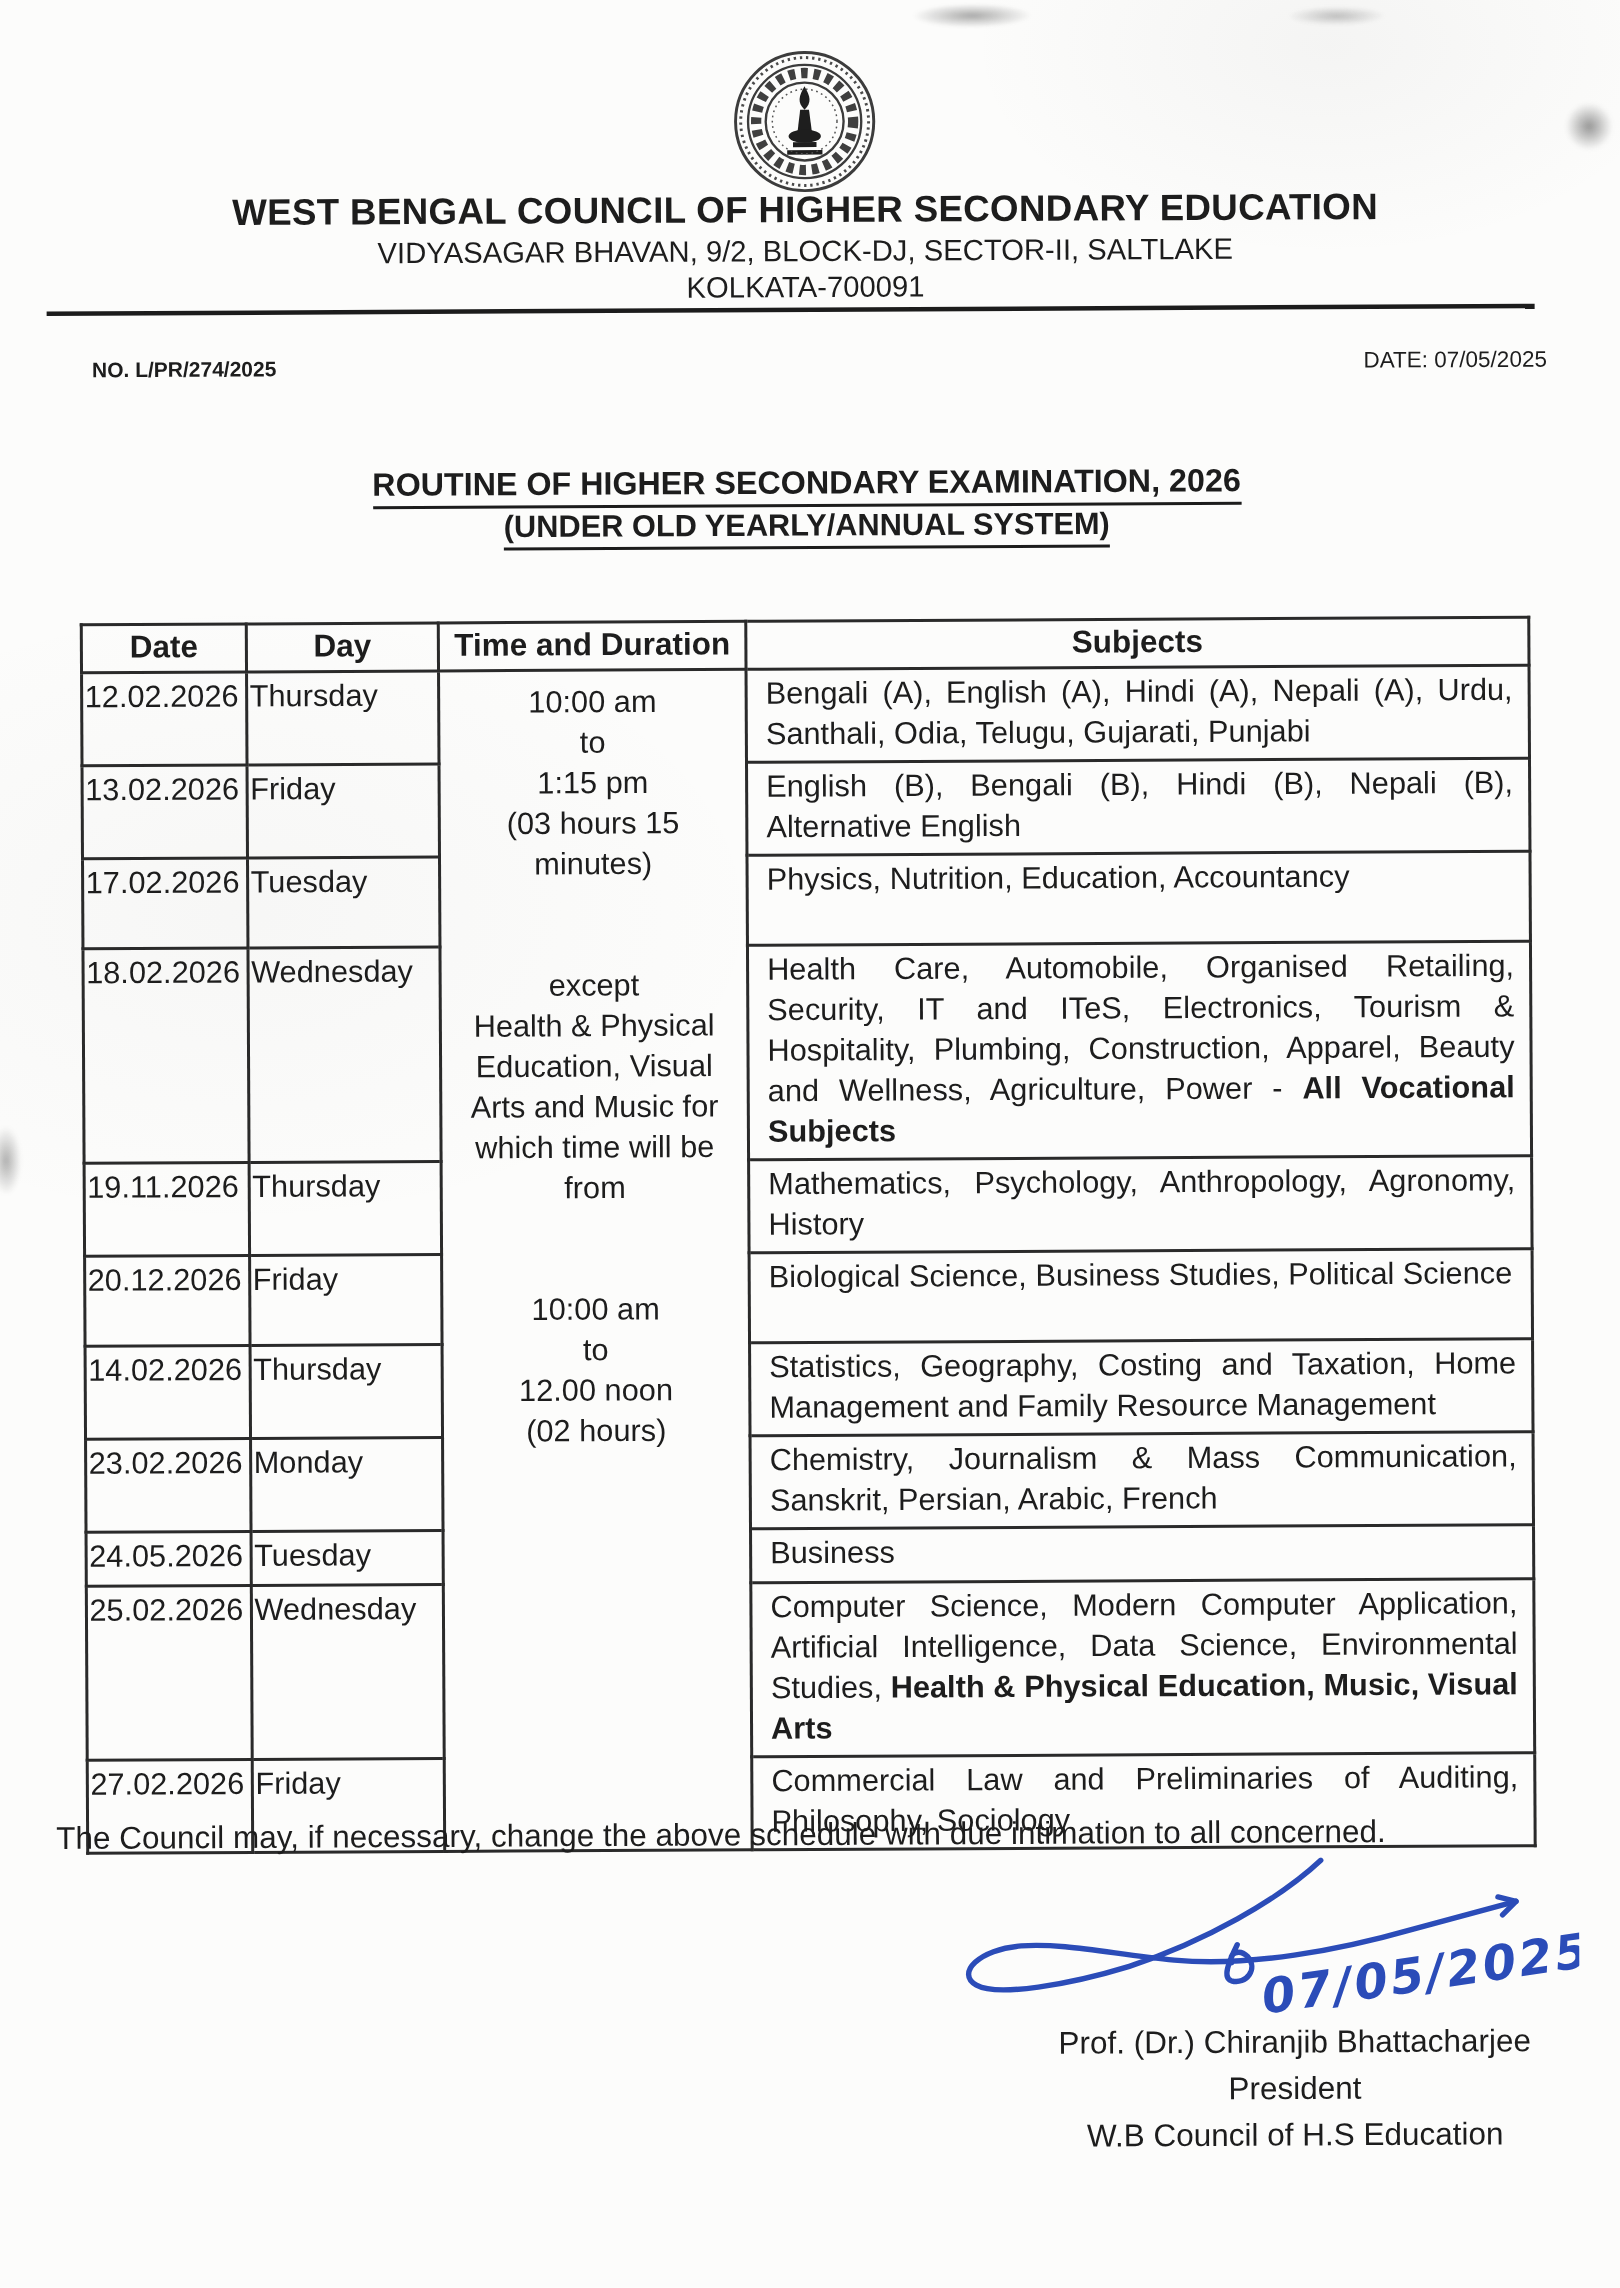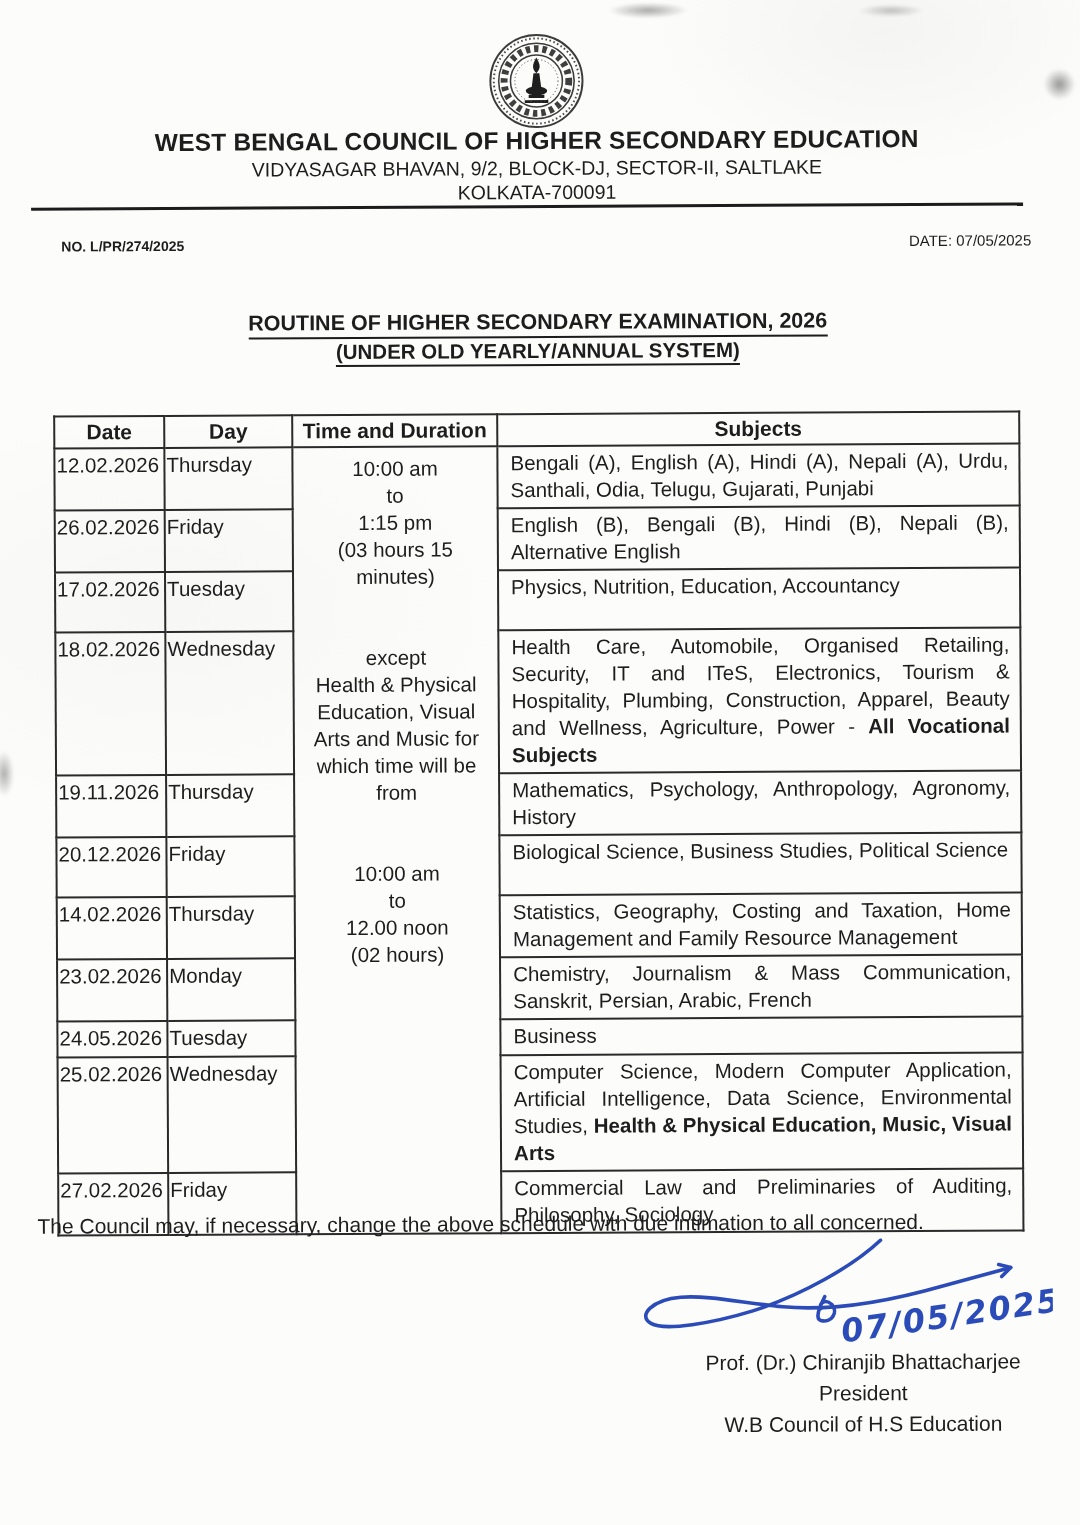--- a/index.html
+++ b/index.html
@@ -171,21 +171,21 @@
               <div class="tblock">
                 <div>10:00 am</div>
                 <div>to</div>
                 <div>12.00 noon</div>
                 <div>(02 hours)</div>
               </div>
             </td>
             <td class="cell-sub"><span>Bengali (A), English (A), Hindi (A), Nepali (A), Urdu, Santhali, Odia, Telugu, Gujarati, Punjabi</span></td>
           </tr>
           <tr>
-            <td class="cell-date">26.02.2026</td>
+            <td class="cell-date">13.02.2026</td>
             <td class="cell-day">Friday</td>
             <td class="cell-sub"><span>English (B), Bengali (B), Hindi (B), Nepali (B), Alternative English</span></td>
           </tr>
           <tr class="h-tall">
             <td class="cell-date">17.02.2026</td>
             <td class="cell-day">Tuesday</td>
             <td class="cell-sub"><span>Physics, Nutrition, Education, Accountancy</span></td>
           </tr>
           <tr>
             <td class="cell-date">18.02.2026</td>

